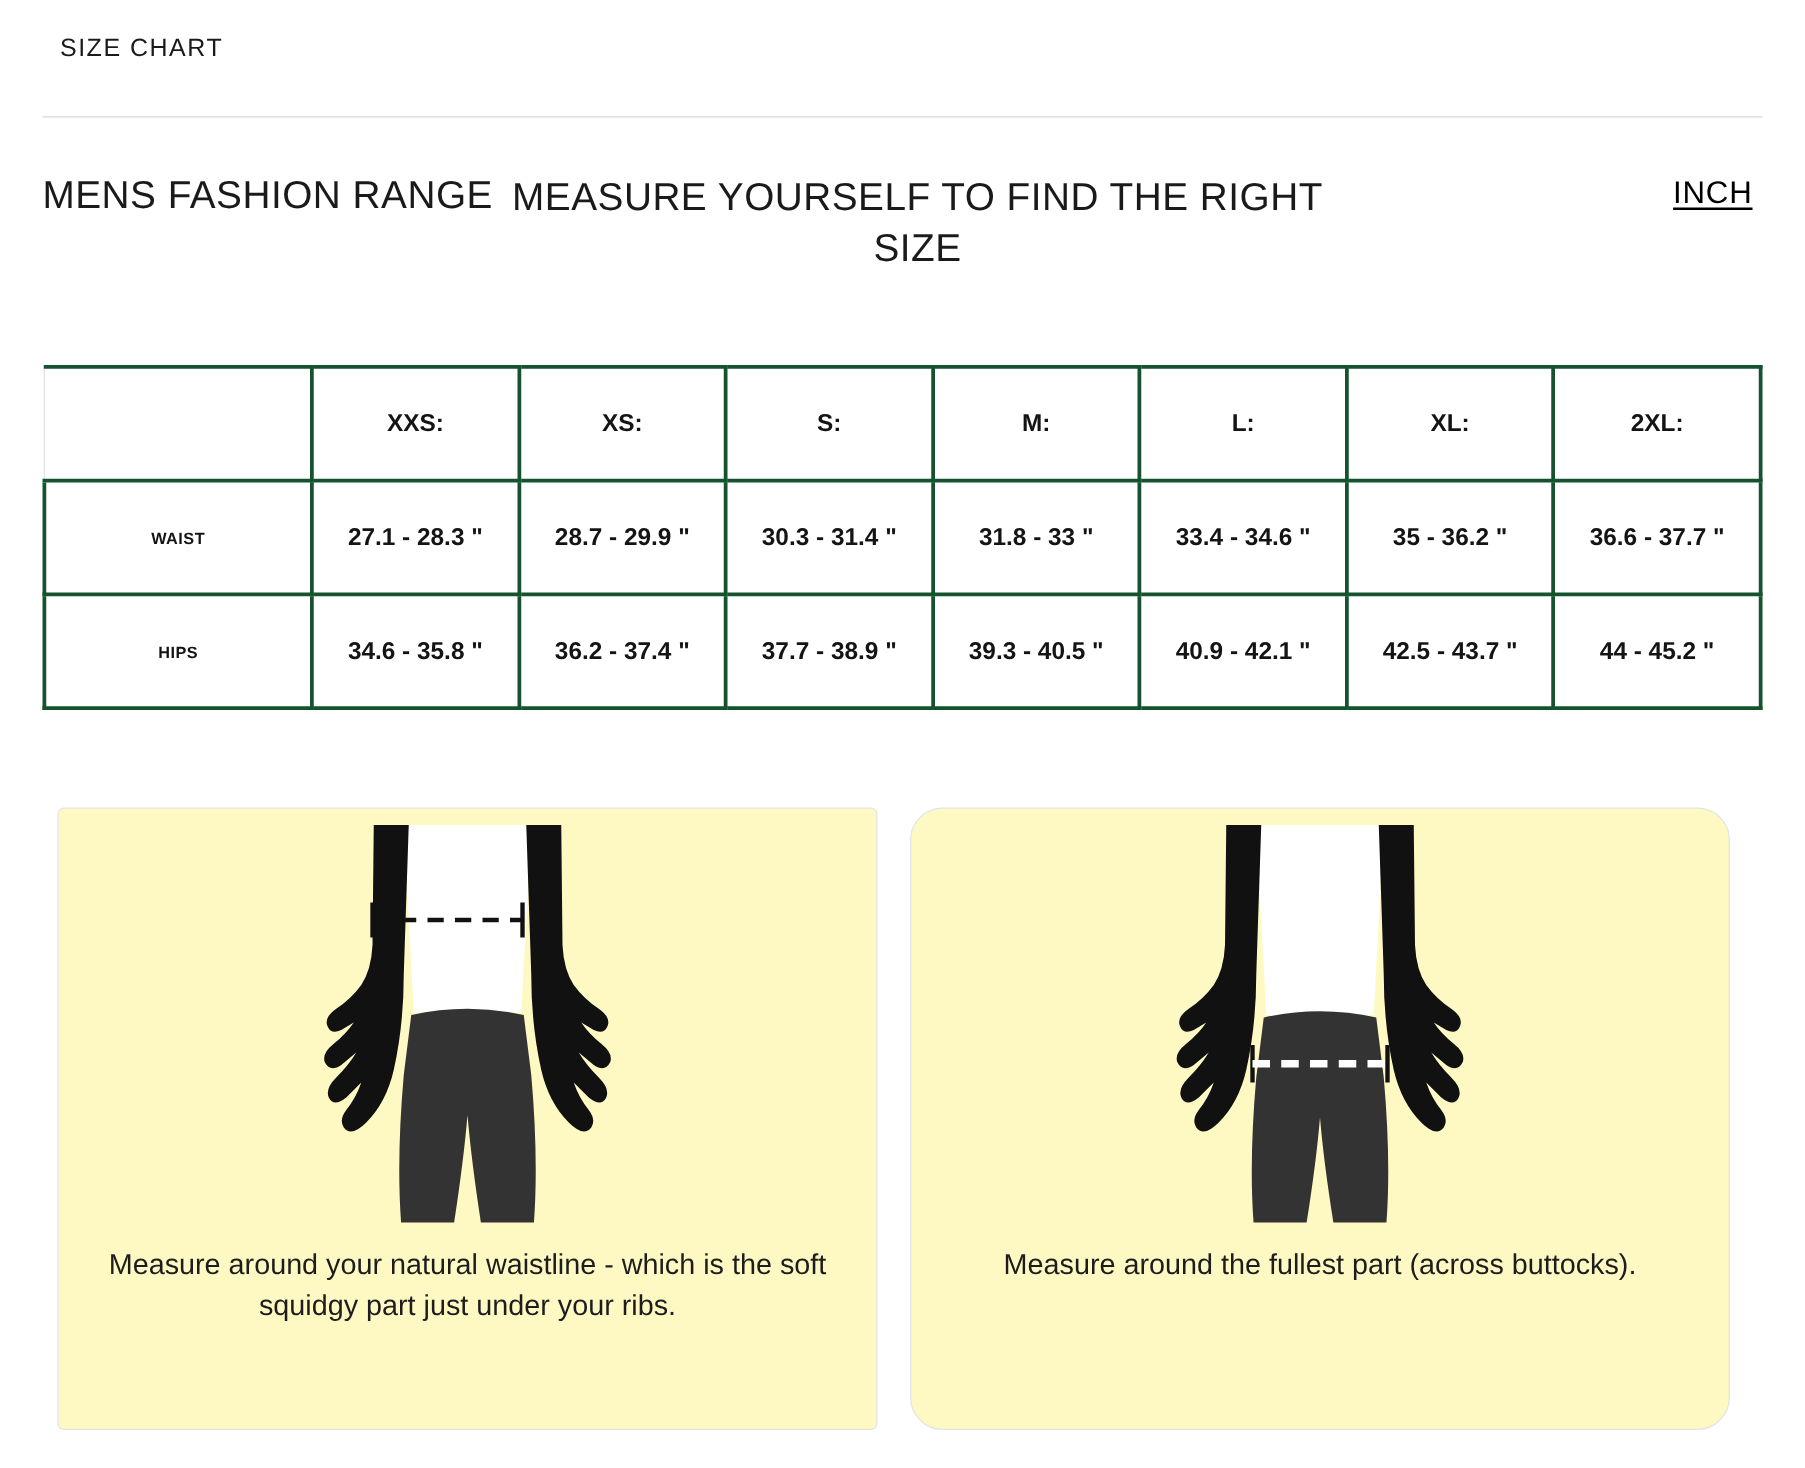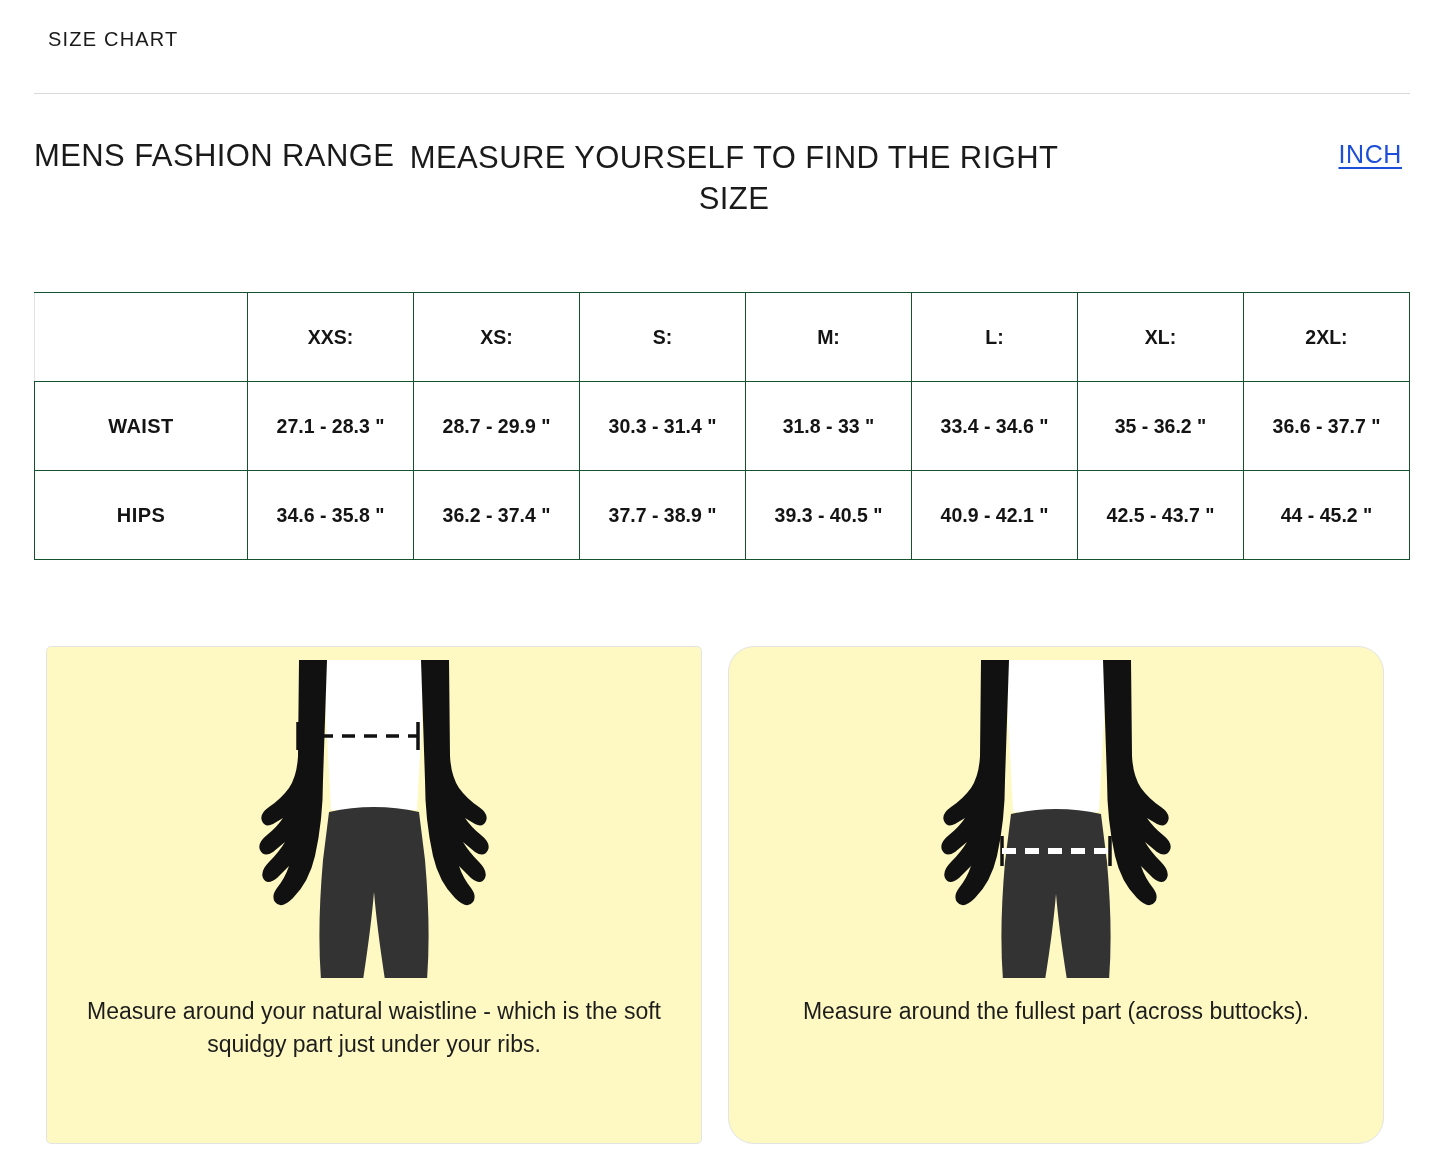--- a/index.html
+++ b/index.html
@@ -69,49 +69,49 @@
     line-height: 1.32;
     letter-spacing: 0.4px;
     color: #1a1a1a;
   }
   .unit-toggle {
     position: absolute;
     right: 8px;
     top: 12px;
     font-size: 25px;
     letter-spacing: 0.6px;
-    color: #1d4ed8;
+    color: #000000;
     text-decoration: underline;
     text-underline-offset: 4px;
     cursor: pointer;
   }
 
   
   .size-table {
     position: absolute;
     left: 34px;
     top: 292px;
     width: 1376px;
     border-collapse: collapse;
     table-layout: fixed;
   }
   .size-table td,
   .size-table th {
-    border: 1px solid #14532d;
+    border: 3px solid #14532d;
     height: 88px;
     text-align: center;
     vertical-align: middle;
     font-weight: 700;
     font-size: 19.5px;
     color: #141414;
     padding: 0;
   }
   .size-table .col-first { width: 212px; }
   .size-table thead td { font-size: 19.5px; }
-  .size-table tbody td.rowlabel { font-size: 20px; letter-spacing: 0.4px; margin-left: 16px; }
+  .size-table tbody td.rowlabel { font-size: 13px; letter-spacing: 0.4px; margin-left: 16px; }
   .size-table tbody td.val { font-size: 19.5px; }
   .size-table td.corner { border-left: 1px solid #e2e2e2; }
 
   
   .cards {
     position: absolute;
     left: 46px;
     top: 646px;
     width: 1352px;
     height: 500px;

